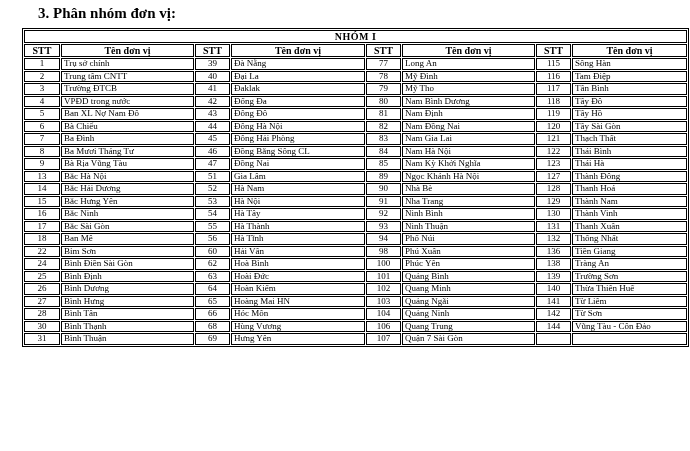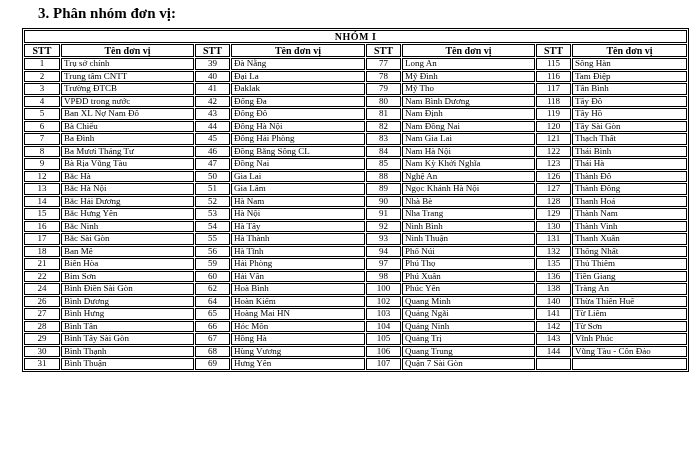--- a/index.html
+++ b/index.html
@@ -149,30 +149,20 @@
         <td class="stt">9</td>
         <td class="name">Bà Rịa Vũng Tàu</td>
         <td class="stt">47</td>
         <td class="name">Đồng Nai</td>
         <td class="stt">85</td>
         <td class="name">Nam Kỳ Khởi Nghĩa</td>
         <td class="stt">123</td>
         <td class="name">Thái Hà</td>
       </tr>
       <tr>
-        <td class="stt">12</td>
-        <td class="name">Bắc Hà</td>
-        <td class="stt">50</td>
-        <td class="name">Gia Lai</td>
-        <td class="stt">88</td>
-        <td class="name">Nghệ An</td>
-        <td class="stt">126</td>
-        <td class="name">Thành Đô</td>
-      </tr>
-      <tr>
         <td class="stt">13</td>
         <td class="name">Bắc Hà Nội</td>
         <td class="stt">51</td>
         <td class="name">Gia Lâm</td>
         <td class="stt">89</td>
         <td class="name">Ngọc Khánh Hà Nội</td>
         <td class="stt">127</td>
         <td class="name">Thành Đông</td>
       </tr>
       <tr>
@@ -219,50 +209,50 @@
         <td class="stt">18</td>
         <td class="name">Ban Mê</td>
         <td class="stt">56</td>
         <td class="name">Hà Tĩnh</td>
         <td class="stt">94</td>
         <td class="name">Phố Núi</td>
         <td class="stt">132</td>
         <td class="name">Thống Nhất</td>
       </tr>
       <tr>
-        <td class="stt">21</td>
-        <td class="name">Biên Hòa</td>
-        <td class="stt">59</td>
-        <td class="name">Hải Phòng</td>
-        <td class="stt">97</td>
-        <td class="name">Phú Thọ</td>
-        <td class="stt">135</td>
-        <td class="name">Thủ Thiêm</td>
-      </tr>
-      <tr>
         <td class="stt">22</td>
         <td class="name">Bỉm Sơn</td>
         <td class="stt">60</td>
         <td class="name">Hải Vân</td>
         <td class="stt">98</td>
         <td class="name">Phú Xuân</td>
         <td class="stt">136</td>
         <td class="name">Tiền Giang</td>
       </tr>
       <tr>
         <td class="stt">24</td>
         <td class="name">Bình Điền Sài Gòn</td>
         <td class="stt">62</td>
         <td class="name">Hoà Bình</td>
         <td class="stt">100</td>
         <td class="name">Phúc Yên</td>
         <td class="stt">138</td>
         <td class="name">Tràng An</td>
       </tr>
       <tr>
+        <td class="stt">25</td>
+        <td class="name">Bình Định</td>
+        <td class="stt">63</td>
+        <td class="name">Hoài Đức</td>
+        <td class="stt">101</td>
+        <td class="name">Quảng Bình</td>
+        <td class="stt">139</td>
+        <td class="name">Trường Sơn</td>
+      </tr>
+      <tr>
         <td class="stt">26</td>
         <td class="name">Bình Dương</td>
         <td class="stt">64</td>
         <td class="name">Hoàn Kiếm</td>
         <td class="stt">102</td>
         <td class="name">Quang Minh</td>
         <td class="stt">140</td>
         <td class="name">Thừa Thiên Huế</td>
       </tr>
       <tr>
@@ -279,30 +269,20 @@
         <td class="stt">28</td>
         <td class="name">Bình Tân</td>
         <td class="stt">66</td>
         <td class="name">Hóc Môn</td>
         <td class="stt">104</td>
         <td class="name">Quảng Ninh</td>
         <td class="stt">142</td>
         <td class="name">Từ Sơn</td>
       </tr>
       <tr>
-        <td class="stt">29</td>
-        <td class="name">Bình Tây Sài Gòn</td>
-        <td class="stt">67</td>
-        <td class="name">Hồng Hà</td>
-        <td class="stt">105</td>
-        <td class="name">Quảng Trị</td>
-        <td class="stt">143</td>
-        <td class="name">Vĩnh Phúc</td>
-      </tr>
-      <tr>
         <td class="stt">30</td>
         <td class="name">Bình Thạnh</td>
         <td class="stt">68</td>
         <td class="name">Hùng Vương</td>
         <td class="stt">106</td>
         <td class="name">Quang Trung</td>
         <td class="stt">144</td>
         <td class="name">Vũng Tàu - Côn Đảo</td>
       </tr>
       <tr>

